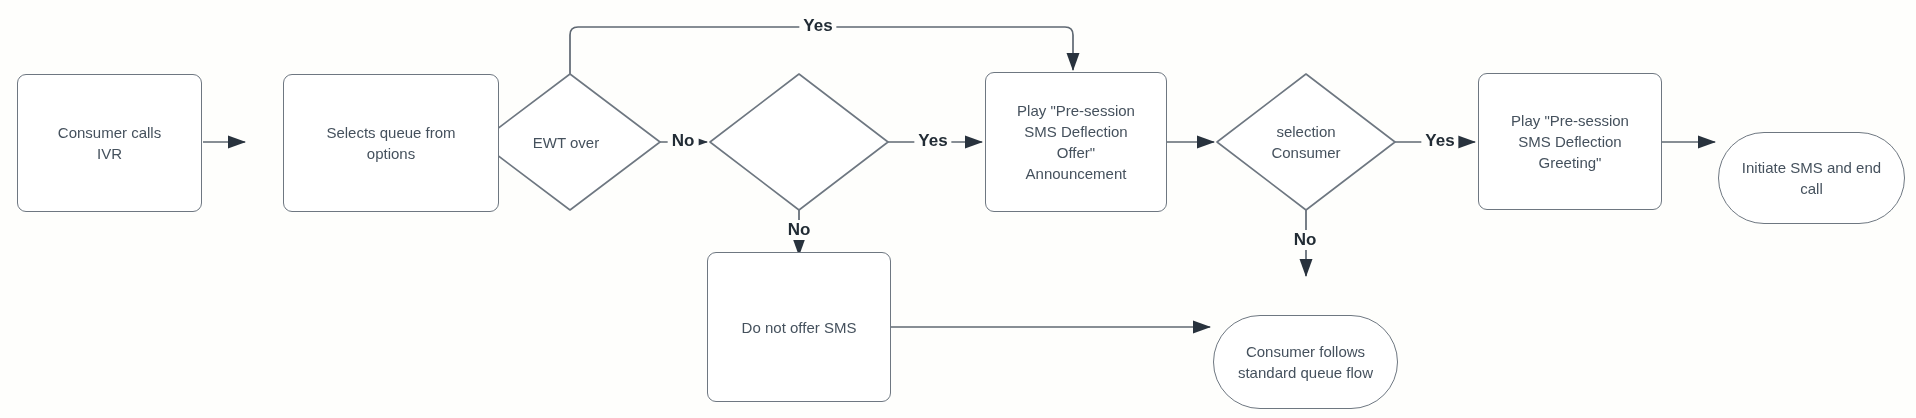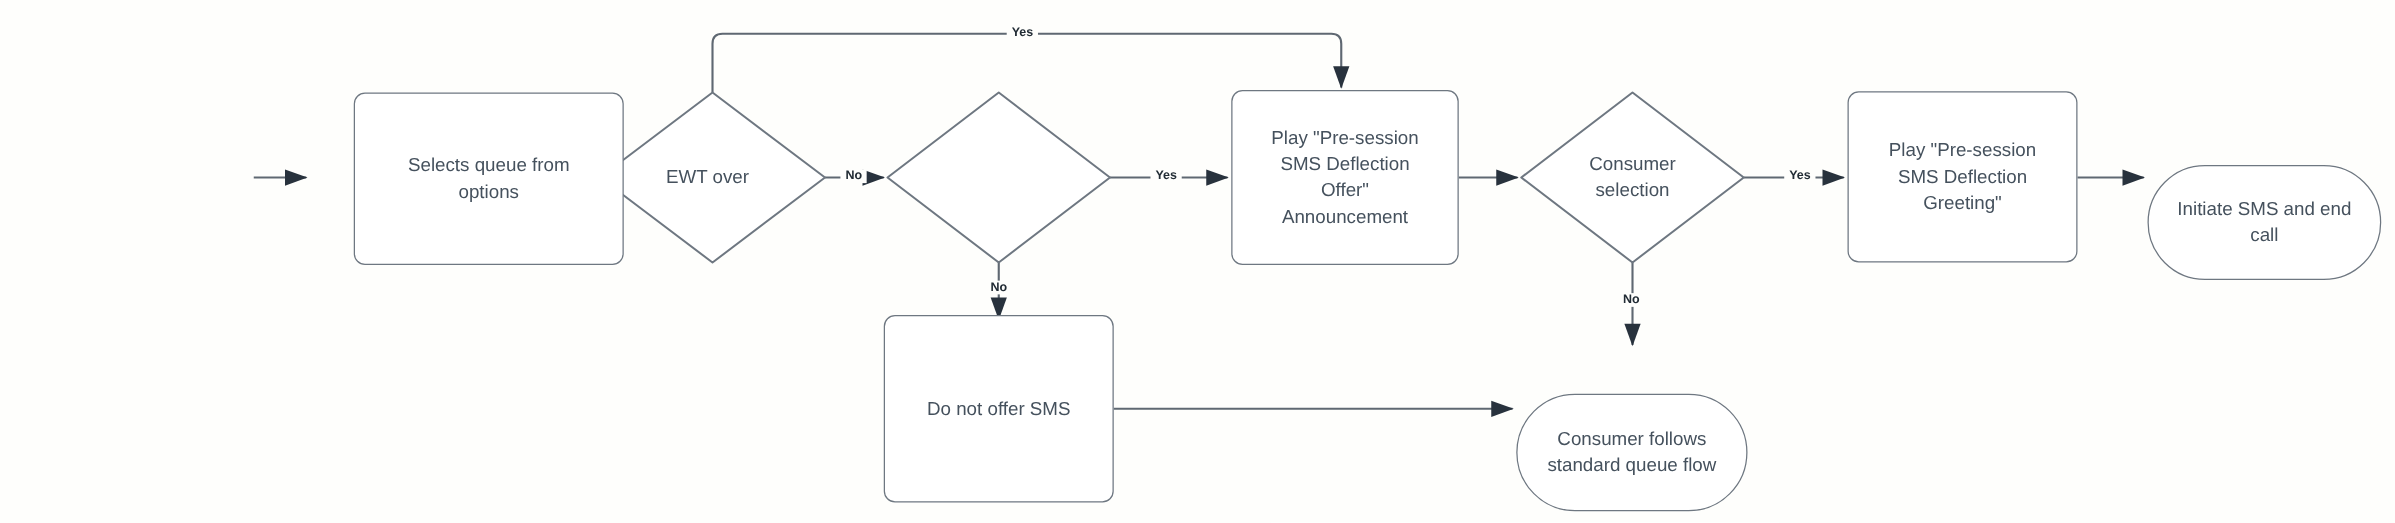--- a/index.html
+++ b/index.html
@@ -47,21 +47,21 @@
     width: 160px;
     transform: translate(-50%, -50%);
     text-align: center;
     color: #45515d;
     font-size: 15px;
     line-height: 21px;
   }
   .edge-label {
     position: absolute;
     transform: translate(-50%, -50%);
-    font-size: 10px;
+    font-size: 17px;
     font-weight: 700;
     color: #222c35;
     background: #fefefc;
     padding: 0 4px;
     white-space: nowrap;
   }
   .line-text {
     display: block;
   }
 </style>
@@ -91,20 +91,24 @@
       <path d="M891,327 L1210,327" marker-end="url(#arrow)"></path>
     </g>
 
     <g stroke="#6e7781" stroke-width="1.6" fill="#ffffff" stroke-linejoin="round">
       <polygon points="480,142 570,74 660,142 570,210"></polygon>
       <polygon points="710,142 799,74 888,142 799,210"></polygon>
       <polygon points="1217,142 1306,74 1395,142 1306,210"></polygon>
     </g>
   </svg>
 
+  <div class="node" style="left:17px; top:74px; width:185px; height:138px;">
+    <span class="line-text">Consumer calls</span>
+    <span class="line-text">IVR</span>
+  </div>
 
   <div class="node" style="left:247px; top:74px; width:216px; height:138px;margin-left:36px;">
     <span class="line-text">Selects queue from</span>
     <span class="line-text">options</span>
   </div>
 
   <div class="node" style="left:985px; top:72px; width:182px; height:140px;">
     <span class="line-text">Play "Pre-session</span>
     <span class="line-text">SMS Deflection</span>
     <span class="line-text">Offer"</span>
@@ -130,22 +134,22 @@
     <span class="line-text">Consumer follows</span>
     <span class="line-text">standard queue flow</span>
   </div>
 
   <div class="diamond-label" style="left:566px; top:142px;">
     <span class="line-text">EWT over</span>
   </div>
 
 
   <div class="diamond-label" style="left:1306px; top:142px;">
+    <span class="line-text">selection</span>
     <span class="line-text">Consumer</span>
-    <span class="line-text">selection</span>
   </div>
 
   <span class="edge-label" style="left:818px; top:26px;">Yes</span>
   <span class="edge-label" style="left:683px; top:141px;">No</span>
   <span class="edge-label" style="left:933px; top:141px;">Yes</span>
   <span class="edge-label" style="left:799px; top:230px;">No</span>
   <span class="edge-label" style="left:1440px; top:141px;">Yes</span>
   <span class="edge-label" style="left:1305px; top:240px;">No</span>
 
 </div>

